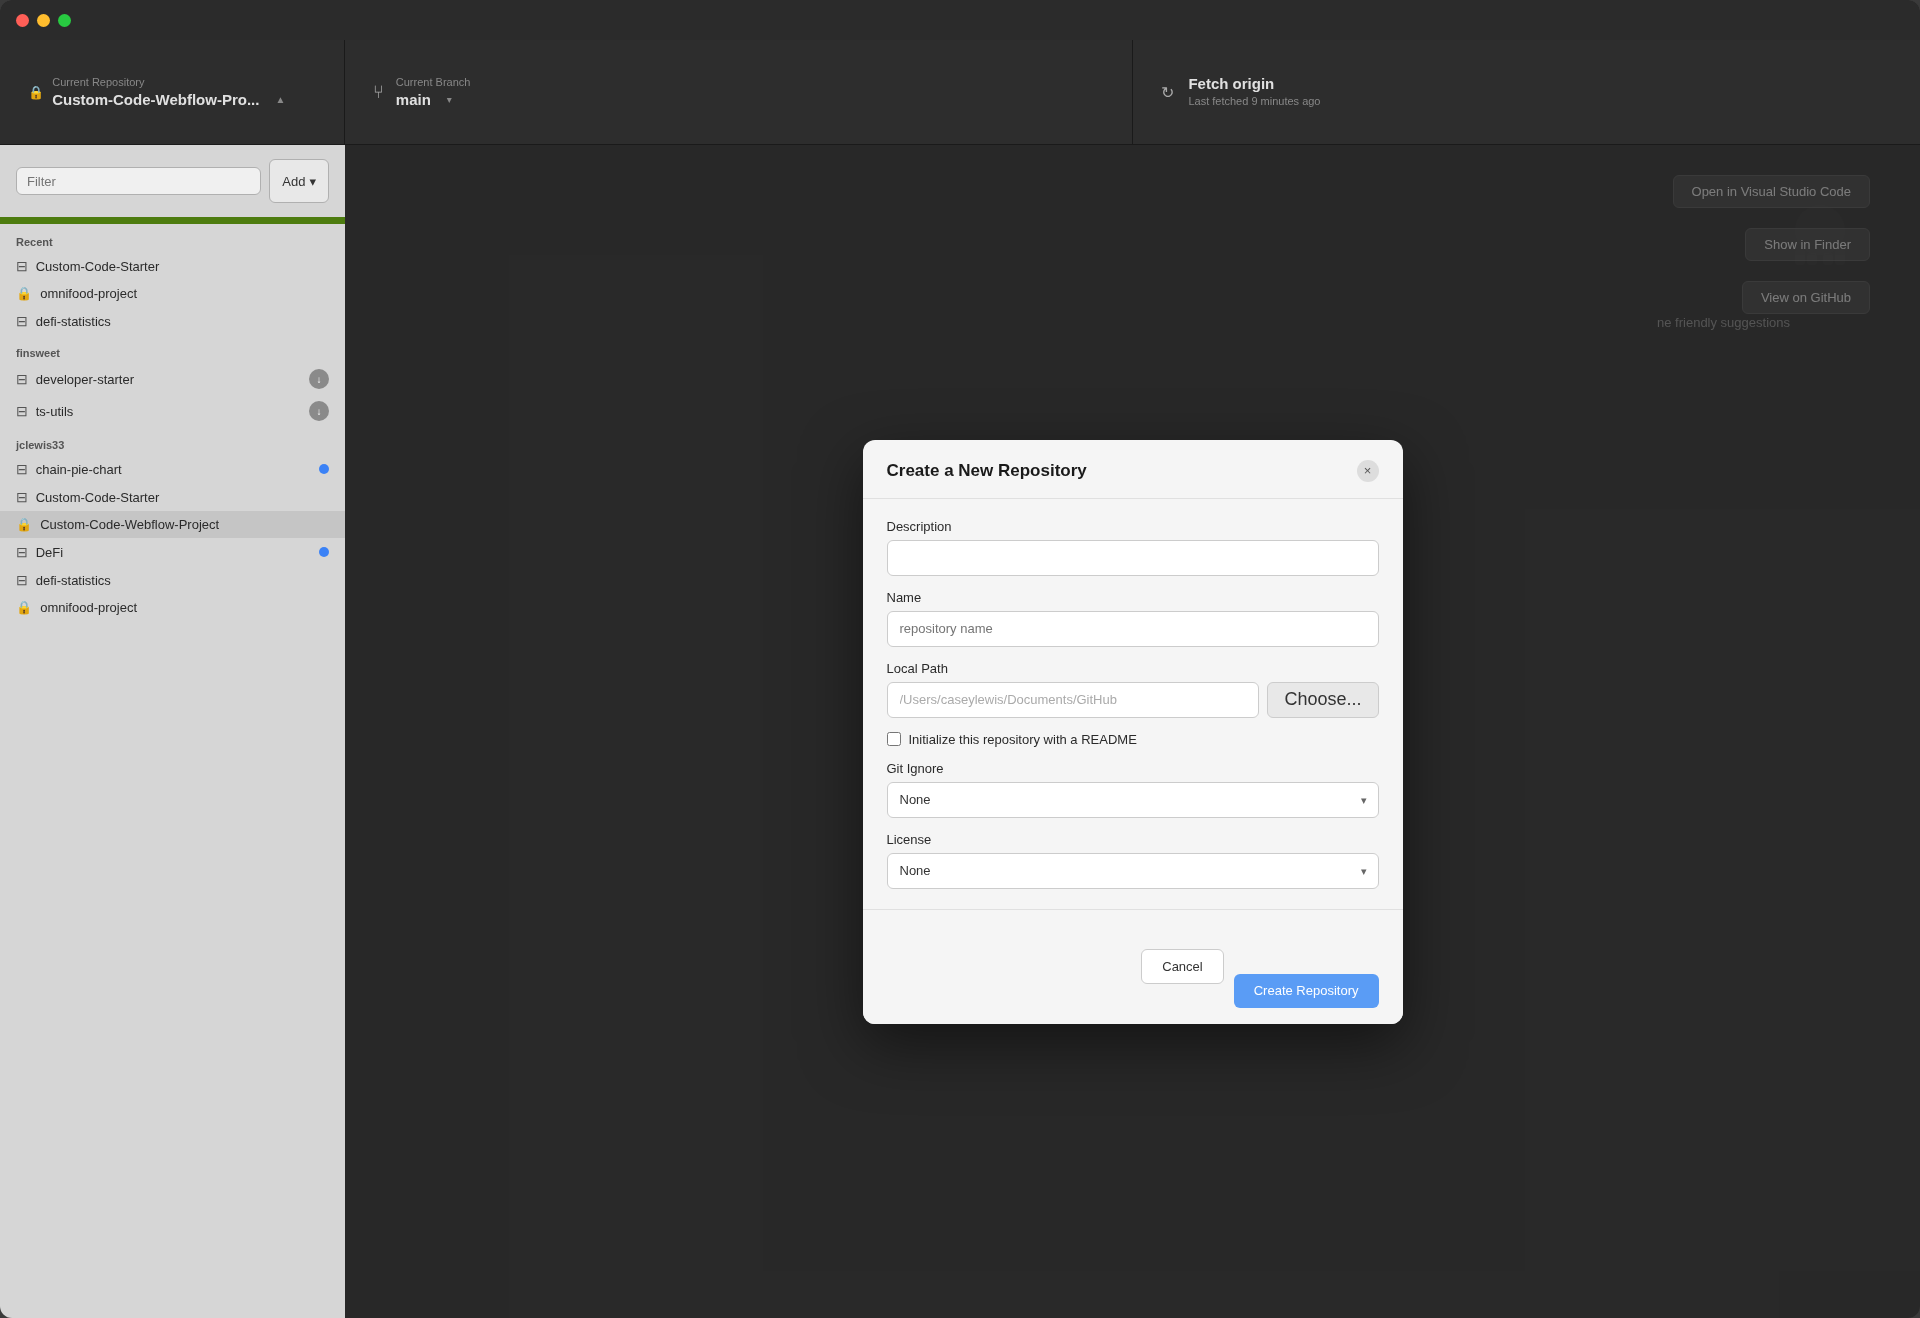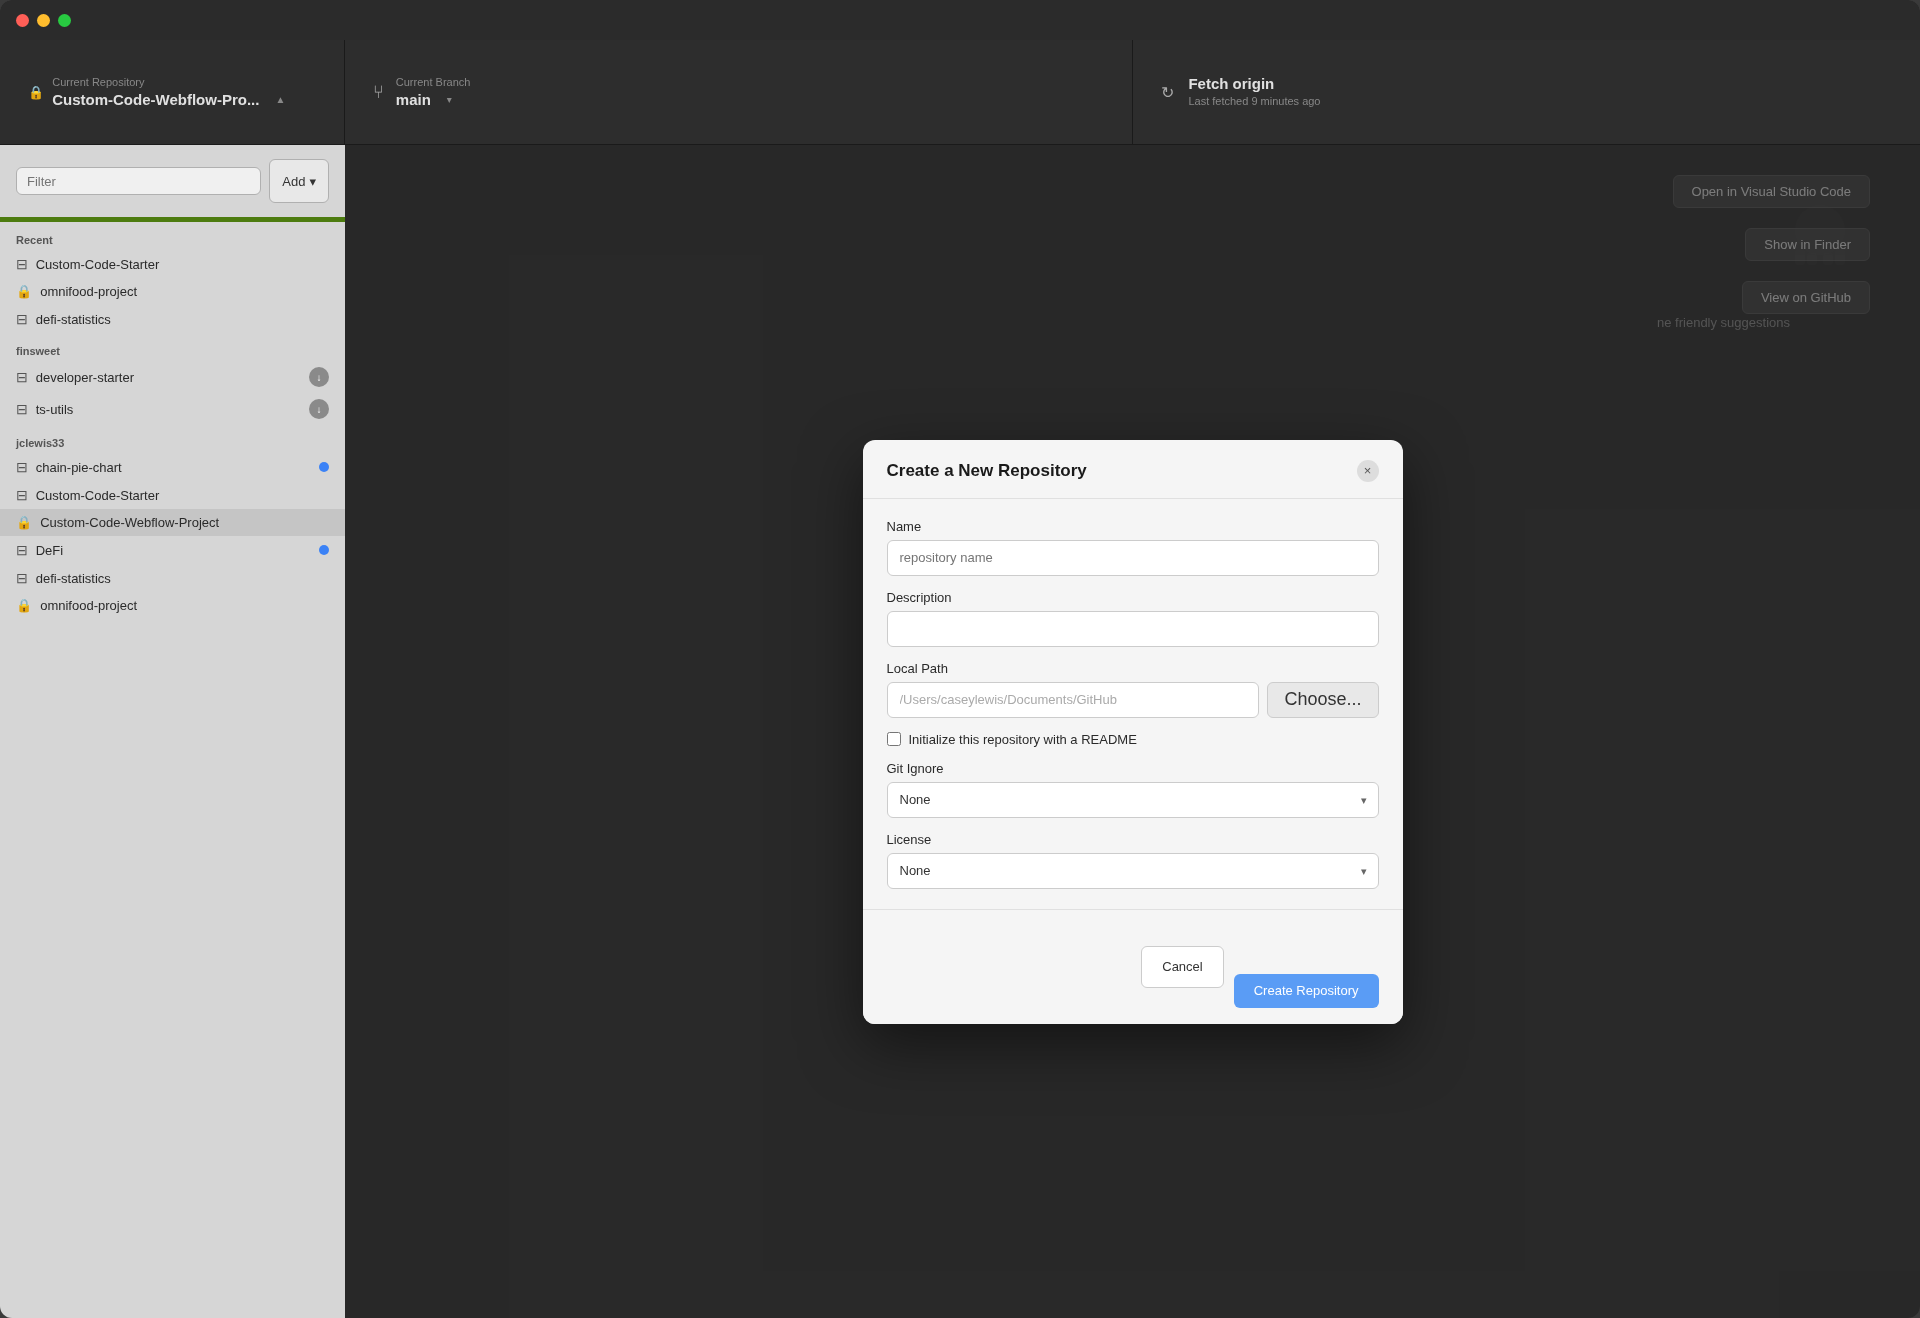--- a/index.html
+++ b/index.html
@@ -108,21 +108,21 @@
       display: flex;
       flex-direction: column;
       overflow-y: auto;
     }
 
     .sidebar-top {
       display: flex;
       align-items: center;
       gap: 8px;
       padding: 14px 16px;
-      border-bottom: 5px solid #4d7c0f;
+      border-bottom: 7px solid #4d7c0f;
     }
 
     .filter-input {
       flex: 1;
       height: 28px;
       border-radius: 6px;
       border: 1px solid #b0b0b0;
       background: #f0f0f0;
       padding: 0 10px;
       font-size: 13px;
@@ -385,21 +385,21 @@
       display: flex;
       align-items: center;
       justify-content: flex-end;
       gap: 10px;
       padding: 16px 24px;
       border-top: 1px solid #e0e0e0;
       background: #f5f5f5;
     }
 
     .btn-cancel {
-      height: 42px;
+      height: 35px;
       padding: 0 20px;
       border: 1.5px solid #ccc;
       border-radius: 6px;
       background: white;
       font-size: 13px;
       color: #333;
       cursor: pointer;
     }
 
     .btn-create {
@@ -553,27 +553,27 @@
           <div class="modal-header">
             <span class="modal-title">Create a New Repository</span>
             <button class="modal-close">
               <span>×</span>
             </button>
           </div>
 
           <div class="modal-body">
 
             <div class="form-group">
+              <label class="form-label">Description</label>
+              <input class="form-input" type="text" style="">
+            </div>
+
+            <div class="form-group">
               <label class="form-label">Name</label>
               <input class="form-input" type="text" placeholder="repository name" style="">
-            </div>
-
-            <div class="form-group">
-              <label class="form-label">Description</label>
-              <input class="form-input" type="text" style="">
             </div>
 
             <div class="form-group">
               <label class="form-label">Local Path</label>
               <div class="path-row">
                 <input class="form-input path-input" type="text" value="/Users/caseylewis/Documents/GitHub" style="">
                 <button class="choose-button">Choose...</button>
               </div>
             </div>
 

